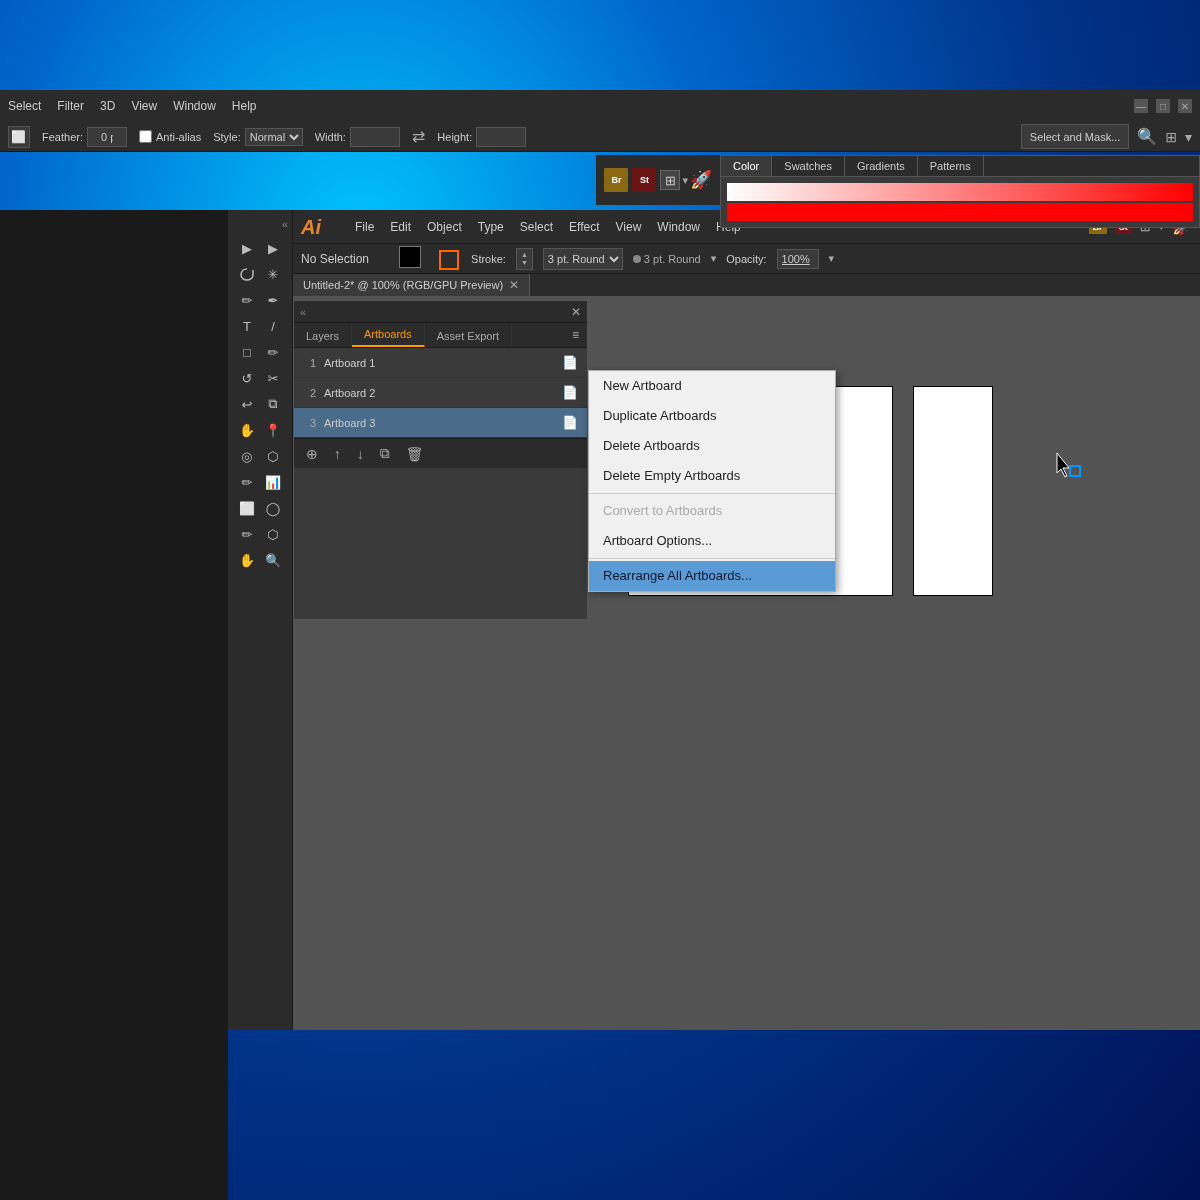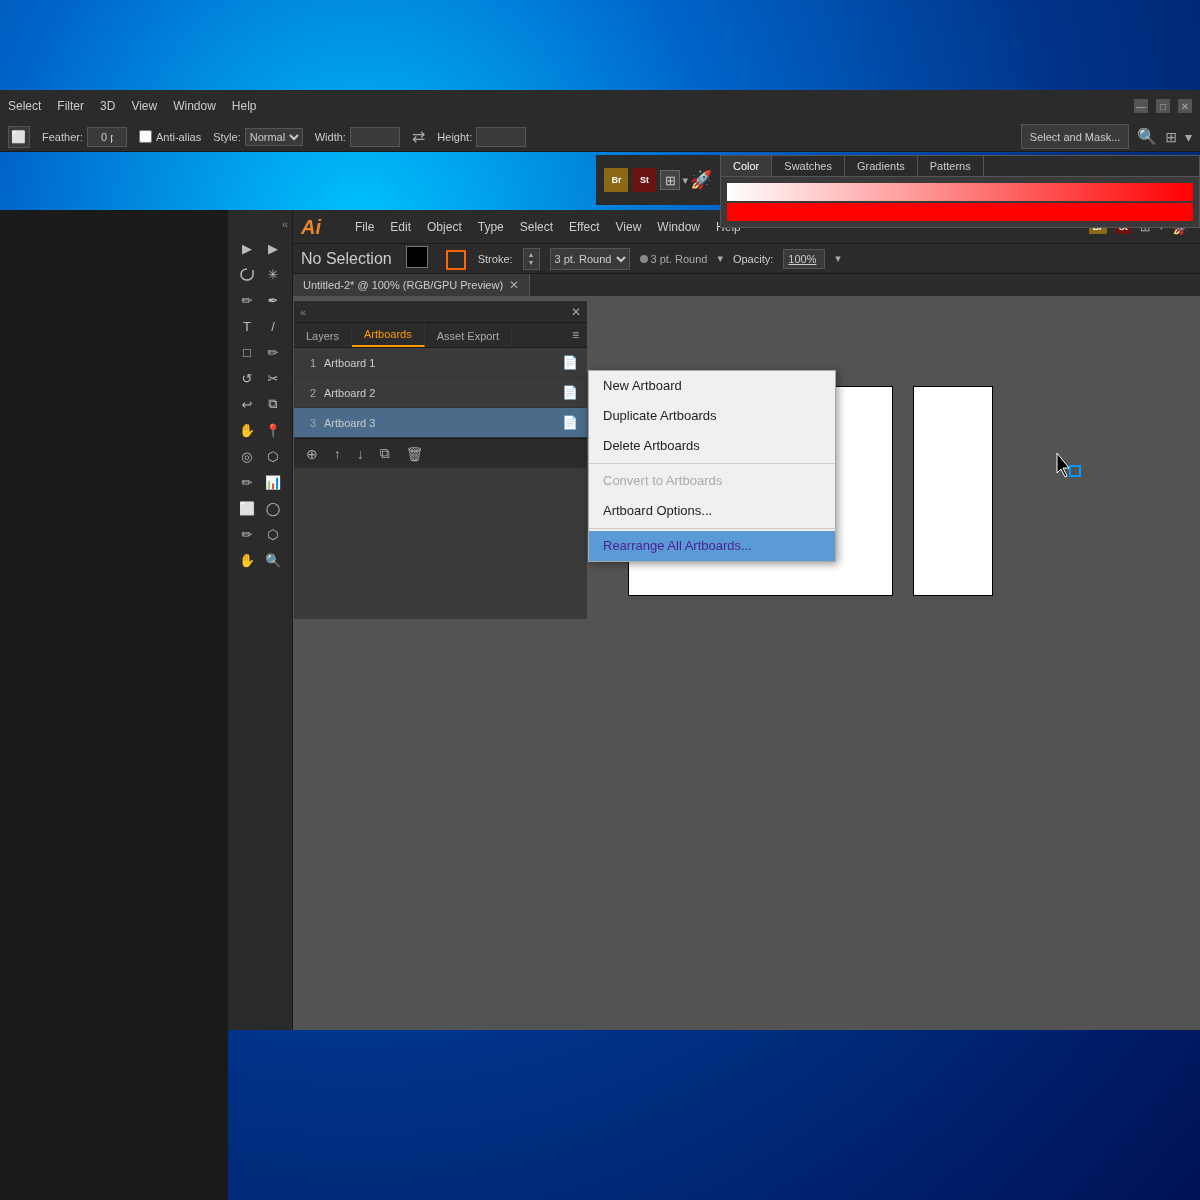--- a/index.html
+++ b/index.html
@@ -186,22 +186,22 @@
       height: 30px;
       background: #2b2b2b;
       display: flex;
       align-items: center;
       padding: 0 8px;
       gap: 10px;
       border-bottom: 1px solid #1a1a1a;
     }
     .no-selection {
       color: #ccc;
-      font-size: 16px;
-      margin-right: 4px;
+      font-size: 12px;
+      margin-right: 20px;
     }
     .stroke-control {
       display: flex;
       align-items: center;
       background: #3a3a3a;
       border: 1px solid #555;
       height: 22px;
       padding: 0 4px;
       gap: 4px;
     }
@@ -401,21 +401,21 @@
     }
     .context-menu-item {
       padding: 7px 14px;
       font-size: 13px;
       color: #222;
       cursor: pointer;
       border-bottom: 1px solid transparent;
     }
     .context-menu-item.highlighted {
       background: #5b9bd5;
-      color: #4c1d95;
+      color: #0f172a;
     }
     .context-menu-item.disabled {
       color: #aaa;
       cursor: default;
     }
     .context-menu-divider {
       height: 1px;
       background: #ccc;
       margin: 2px 0;
     }
@@ -699,18 +699,19 @@
     <span class="panel-bottom-btn">↓</span>
     <span class="panel-bottom-btn">⧉</span>
     <span class="panel-bottom-btn">🗑</span>
   </div>
 </div>
 
 <div class="context-menu">
   <div class="context-menu-item">New Artboard</div>
   <div class="context-menu-item">Duplicate Artboards</div>
   <div class="context-menu-item">Delete Artboards</div>
+  <div class="context-menu-item">Delete Empty Artboards</div>
   <div class="context-menu-divider"></div>
   <div class="context-menu-item disabled">Convert to Artboards</div>
   <div class="context-menu-item">Artboard Options...</div>
   <div class="context-menu-divider"></div>
   <div class="context-menu-item highlighted">Rearrange All Artboards...</div>
 </div>
 
 </body></html>

